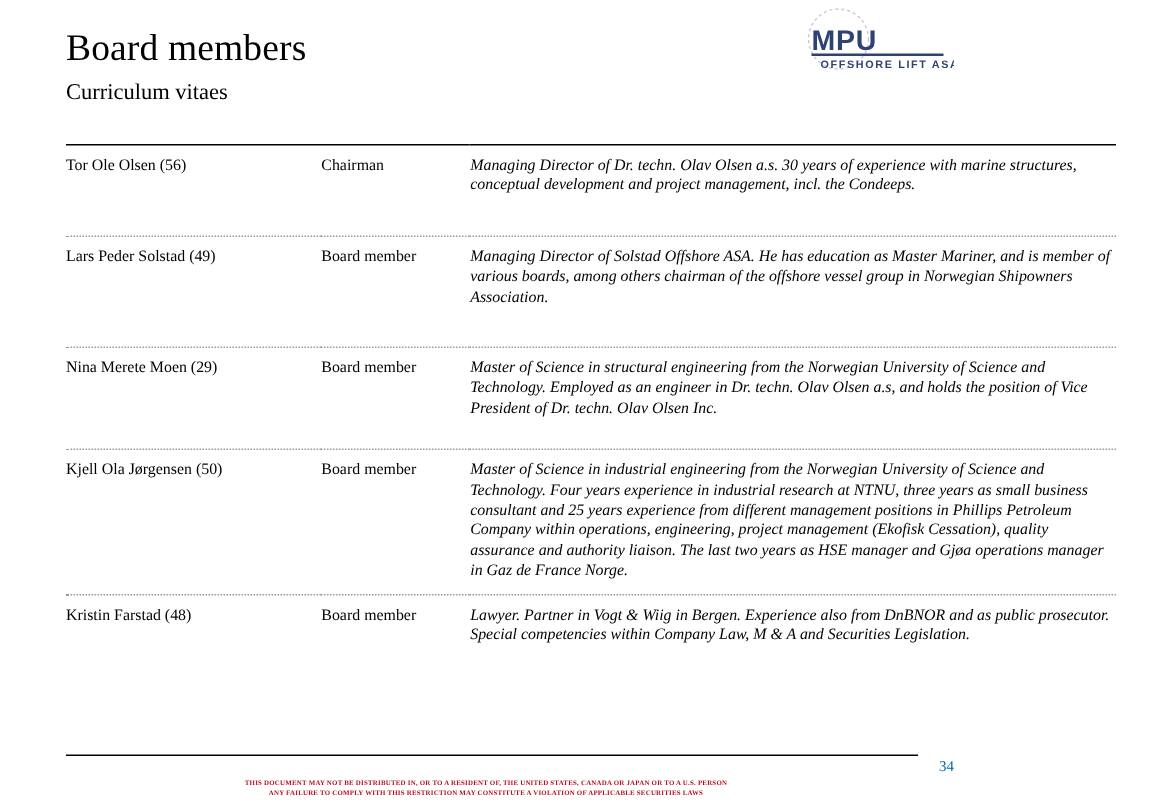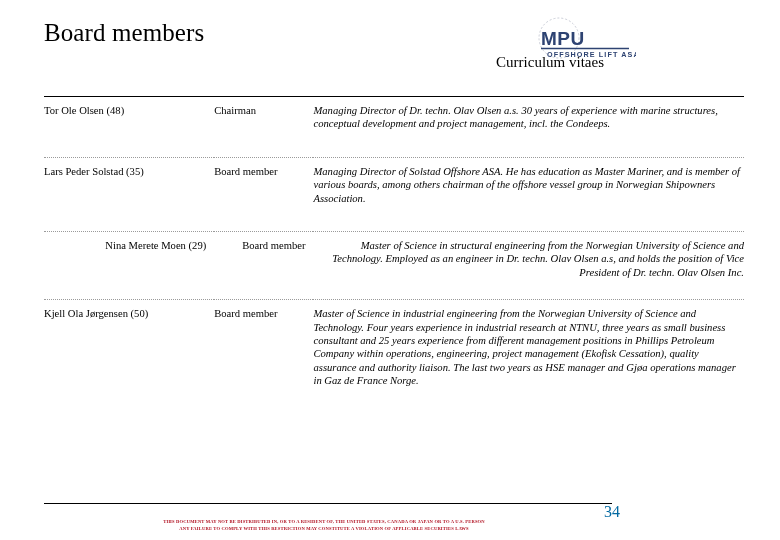--- a/index.html
+++ b/index.html
@@ -37,28 +37,27 @@
     letter-spacing: 0.1px;
     margin: 0;
     color: #000;
   }
   .slide-subtitle {
     font-size: 15px;
     line-height: 19px;
     margin: 6px 0 0 0;
     font-weight: normal;
     color: #000;
-    text-align: right;
   }
 
   
   .logo-block {
     position: absolute;
     right: 12px;
-    top: 16px;
+    top: 4px;
     width: 125px;
     height: 50px;
   }
   .logo-svg { display: block; }
 
   
   .cv-table {
     position: absolute;
     left: 44px;
     top: 96px;
@@ -79,37 +78,37 @@
     border-top: 1px solid #000000;
   }
   .cv-table tr.last-row {
     border-bottom: none;
   }
   .col-name   { width: 164px; padding-right: 8px !important; }
   .col-role   { width: 92px;  padding-right: 8px !important; margin-left: 42px; }
   .col-desc   { width: 436px; font-style: italic; }
 
   .row-spacer-lg td { padding-bottom: 26px !important; }
-  .row-spacer-md td { padding-bottom: 20px !important; text-align: right; }
+  .row-spacer-md td { padding-bottom: 20px !important; }
   .row-spacer-sm td { padding-bottom: 8px !important; }
 
   
   .footer-rule {
     position: absolute;
     left: 44px;
     right: 36px;
     top: 503px;
     border-top: 1px solid #000000;
     height: 0;
   }
   .page-number {
     position: absolute;
-    right: 28px;
+    right: 12px;
     top: 505px;
-    font-size: 16px;
+    font-size: 10px;
     line-height: 14px;
     color: #0369a1;
   }
   .disclaimer {
     position: absolute;
     left: 0;
     right: 0;
     top: 519px;
     text-align: center;
     color: #b01020;
@@ -136,38 +135,43 @@
       <circle cx="48" cy="22" r="20" fill="none" stroke="#c9ccd6" stroke-width="1" stroke-dasharray="2 2"></circle>
       <text x="30" y="29" font-family="'Liberation Sans', sans-serif" font-size="19" font-weight="bold" fill="#2e4372" letter-spacing="0.5">MPU</text>
       <line x1="30" y1="32.5" x2="118" y2="32.5" stroke="#2e4372" stroke-width="1.6"></line>
       <text x="36" y="41" font-family="'Liberation Sans', sans-serif" font-size="7.2" font-weight="bold" fill="#2e4372" letter-spacing="1.1">OFFSHORE LIFT ASA</text>
     </svg>
   </div>
 
   <table class="cv-table">
     <tbody>
       <tr class="first-row row-spacer-lg">
-        <td class="col-name">Tor Ole Olsen (48)</td>
+        <td class="col-name">Tor Ole Olsen (56)</td>
         <td class="col-role">Chairman</td>
         <td class="col-desc">Managing Director of Dr. techn. Olav Olsen a.s. 30 years of experience with marine structures, conceptual development and project management, incl. the Condeeps.</td>
       </tr>
       <tr class="row-spacer-lg">
-        <td class="col-name">Lars Peder Solstad (35)</td>
+        <td class="col-name">Lars Peder Solstad (49)</td>
         <td class="col-role">Board member</td>
         <td class="col-desc">Managing Director of Solstad Offshore ASA. He has education as Master Mariner, and is member of various boards, among others chairman of the offshore vessel group in Norwegian Shipowners Association.</td>
       </tr>
       <tr class="row-spacer-md">
         <td class="col-name">Nina Merete Moen (29)</td>
         <td class="col-role">Board member</td>
         <td class="col-desc">Master of Science in structural engineering from the Norwegian University of Science and Technology. Employed as an engineer in Dr. techn. Olav Olsen a.s, and holds the position of Vice President of Dr. techn. Olav Olsen Inc.</td>
       </tr>
       <tr class="row-spacer-sm">
         <td class="col-name">Kjell Ola Jørgensen (50)</td>
         <td class="col-role">Board member</td>
         <td class="col-desc">Master of Science in industrial engineering from the Norwegian University of Science and Technology. Four years experience in industrial research at NTNU, three years as small business consultant and 25 years experience from different management positions in Phillips Petroleum Company within operations, engineering, project management (Ekofisk Cessation), quality assurance and authority liaison. The last two years as HSE manager and Gjøa operations manager in Gaz de France Norge.</td>
+      </tr>
+      <tr class="last-row">
+        <td class="col-name">Kristin Farstad (48)</td>
+        <td class="col-role">Board member</td>
+        <td class="col-desc">Lawyer. Partner in Vogt &amp; Wiig in Bergen. Experience also from DnBNOR and as public prosecutor. Special competencies within Company Law, M &amp; A and Securities Legislation.</td>
       </tr>
     </tbody>
   </table>
 
   <div class="footer-rule"></div>
   <div class="page-number">34</div>
   <div class="disclaimer">
     <div>THIS DOCUMENT MAY NOT BE DISTRIBUTED IN, OR TO A RESIDENT OF, THE UNITED STATES, CANADA OR JAPAN OR TO A U.S. PERSON</div>
     <div>ANY FAILURE TO COMPLY WITH THIS RESTRICTION MAY CONSTITUTE A VIOLATION OF APPLICABLE SECURITIES LAWS</div>
   </div>

